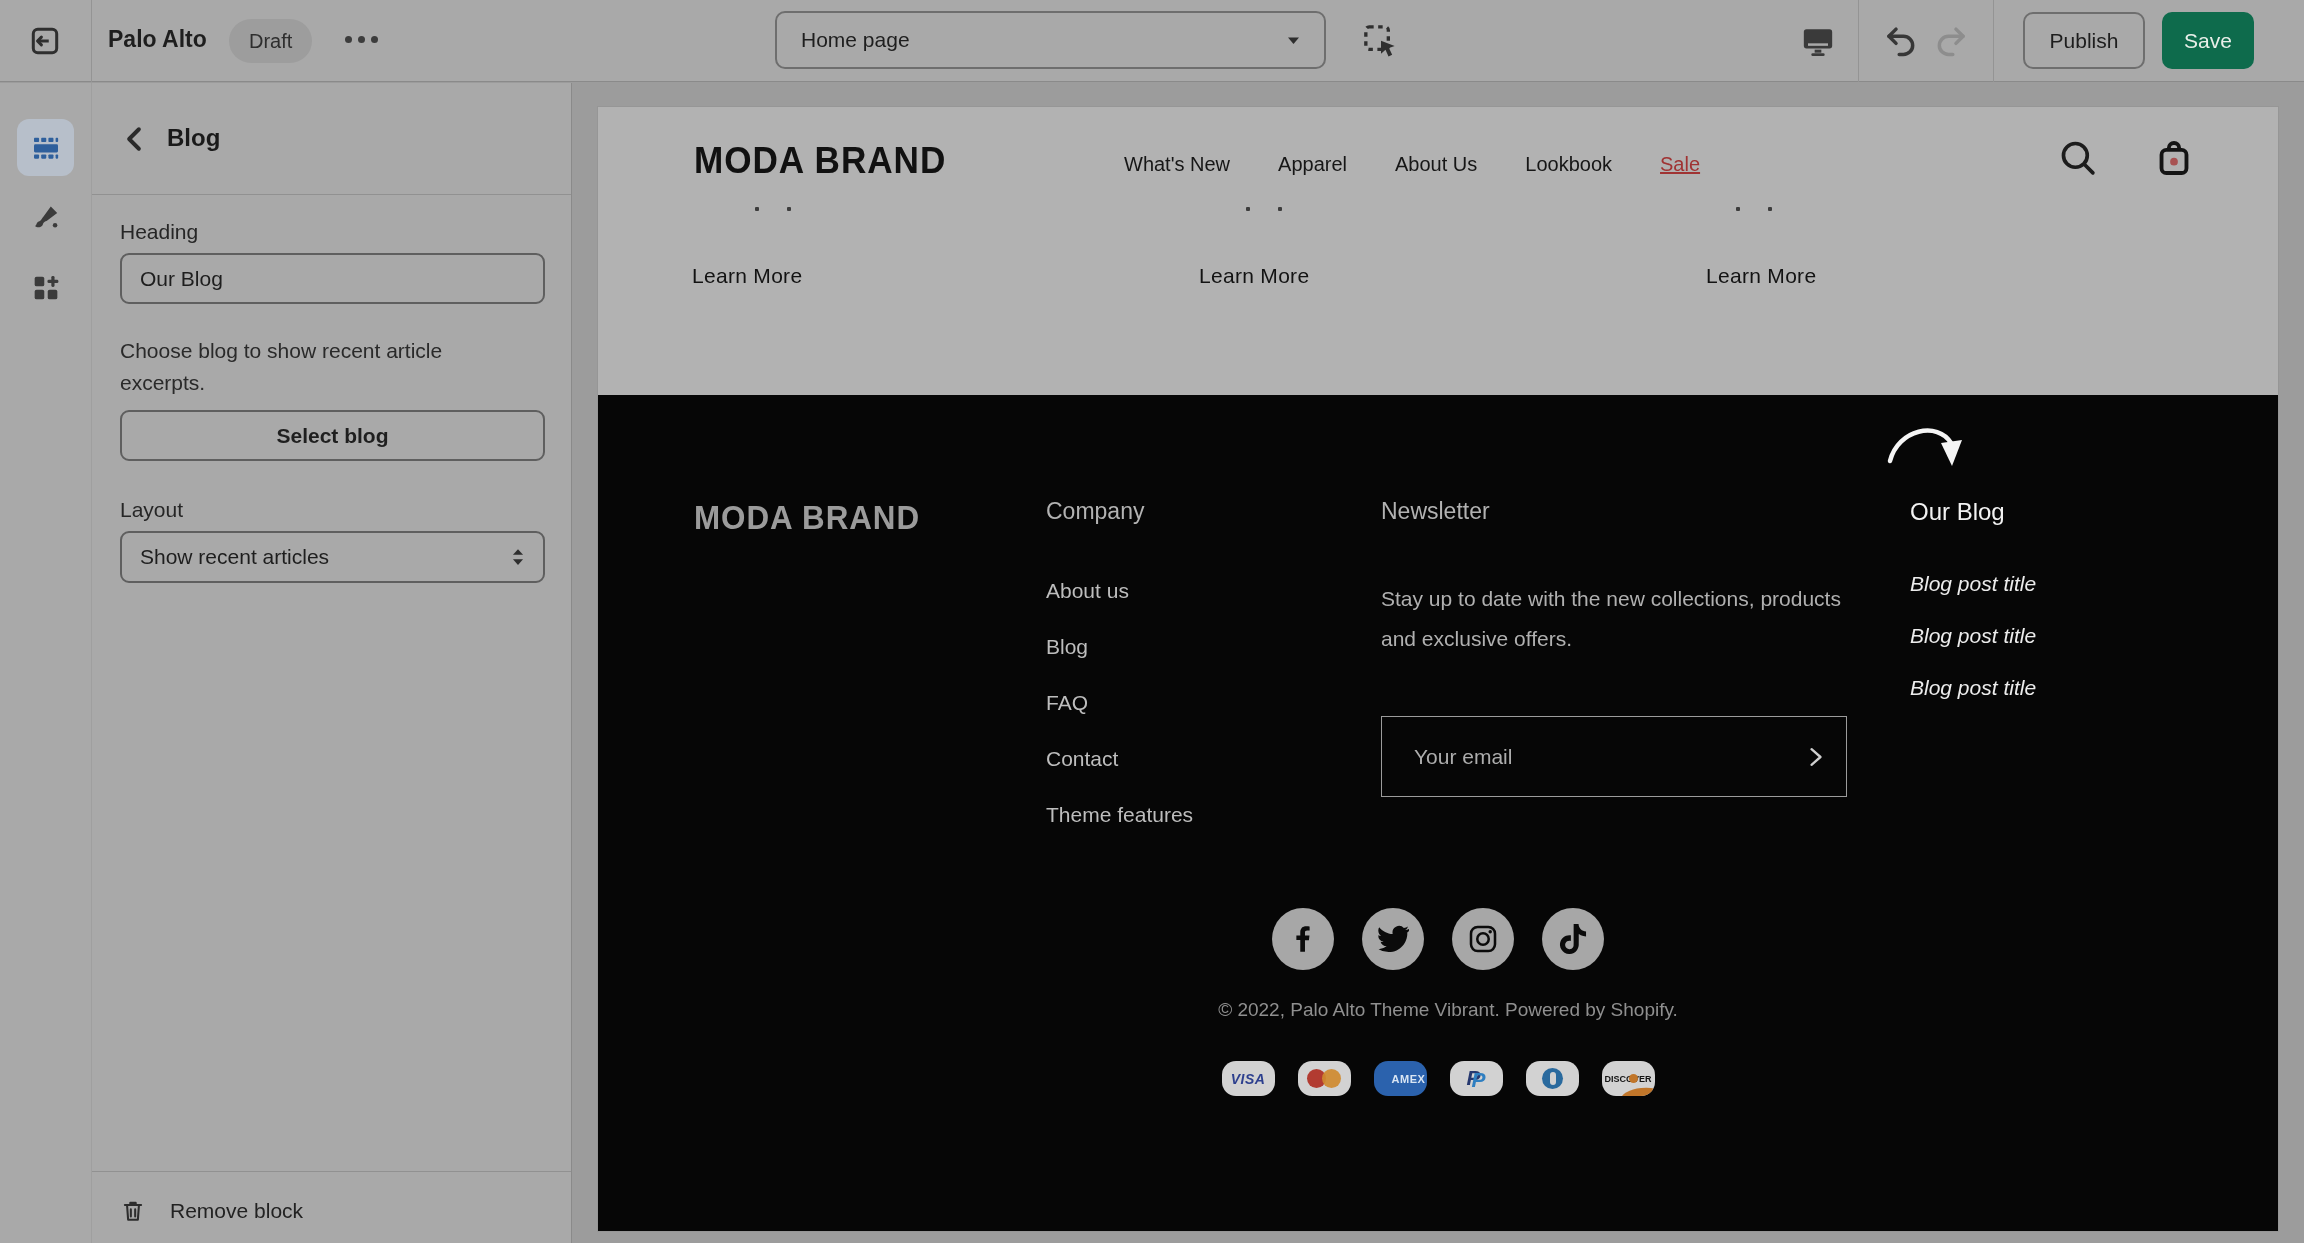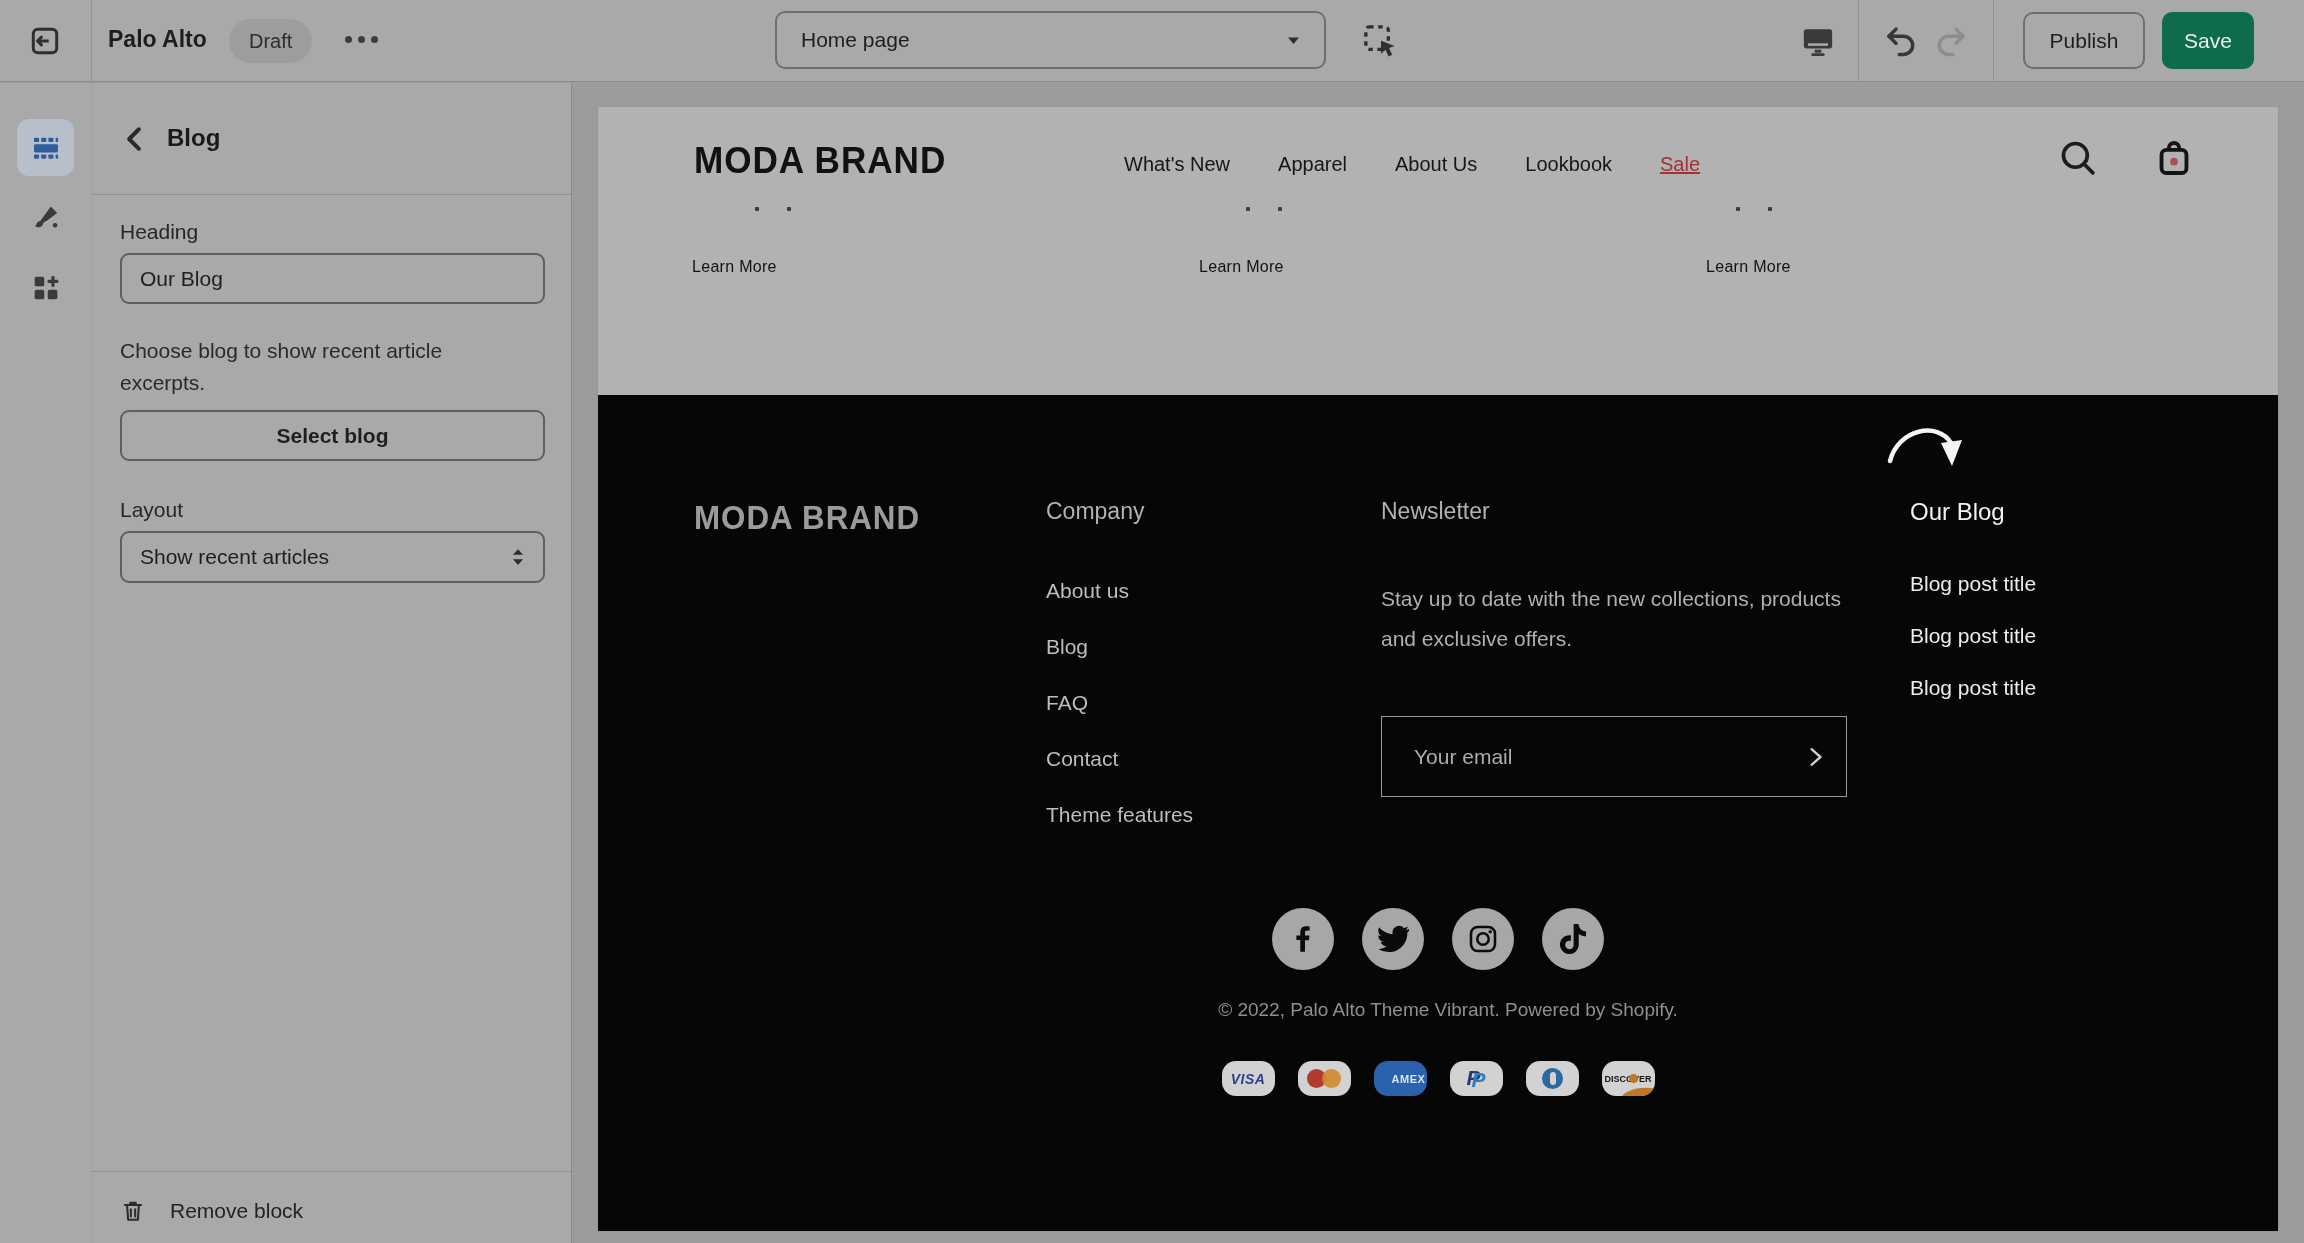--- a/index.html
+++ b/index.html
@@ -49,39 +49,39 @@
   .remove-row{position:absolute;left:28px;top:26px;display:flex;align-items:center;gap:24px;font-size:21px;color:#222;}
 
   
   .preview{position:absolute;left:598px;top:107px;width:1680px;height:1124px;background:var(--page);box-shadow:0 0 0 1px #969696;}
   .site-logo{position:absolute;left:96px;top:33px;font-size:37px;font-weight:bold;letter-spacing:1px;color:#111;transform:scaleX(.95);transform-origin:left;}
   .site-nav{position:absolute;left:526px;top:46px;display:flex;gap:48px;font-size:20px;color:#161616;}
   .nav-sale{color:#a03333;text-decoration:underline;}
   .hdr-ico{position:absolute;top:27px;width:48px;height:48px;display:flex;align-items:center;justify-content:center;}
   .ico-search{left:1456px;} .ico-bag{left:1552px;}
   .frag{position:absolute;top:100px;width:4px;height:4px;background:#3d3d3d;border-radius:1px;}
-  .learn{position:absolute;top:151px;font-size:16px;color:#131313;letter-spacing:.3px;}
+  .learn{position:absolute;top:157px;font-size:21px;color:#131313;letter-spacing:.3px;}
 
   
   .sfooter{position:absolute;left:0;top:288px;width:1680px;height:836px;background:var(--black);color:#b5b5b5;}
   .f-logo{position:absolute;left:96px;top:104px;font-size:33px;font-weight:bold;letter-spacing:1px;color:#9b9b9b;transform:scaleX(.95);transform-origin:left;}
   .f-col-h{font-size:23px;color:#b2b2b2;}
   .company{position:absolute;left:448px;top:103px;}
   .company ul{list-style:none;margin-top:54px;}
   .company li{font-size:21px;color:#bdbdbd;margin-bottom:32px;}
   .newsletter{position:absolute;left:783px;top:103px;width:466px;}
   .nl-text{margin-top:54px;font-size:21px;line-height:40px;color:#b0b0b0;}
   .nl-form{position:absolute;left:0;top:218px;width:466px;height:81px;border:1px solid #9b9b9b;display:flex;align-items:center;}
   .nl-input{flex:1;background:transparent;border:none;outline:none;padding:0 32px;font-size:21px;color:#c9c9c9;font-family:inherit;}
   .nl-input::placeholder{color:#adadad;}
   .nl-submit{width:60px;height:100%;display:flex;align-items:center;justify-content:center;background:transparent;border:none;}
   .blogcol{position:absolute;left:1312px;top:103px;}
   .blogcol .f-col-h{color:#f2f2f2;font-size:24px;}
   .blog-posts{list-style:none;margin-top:46px;}
-  .blog-posts li{font-size:21px;color:#ececec;margin-bottom:28px;}
+  .blog-posts li{font-size:21px;color:#ececec;margin-bottom:28px;font-style:italic;}
   .annot-arrow{position:absolute;left:1288px;top:26px;}
   .social-row{position:absolute;left:0;top:513px;width:1680px;display:flex;justify-content:center;gap:28px;}
   .soc{width:62px;height:62px;border-radius:50%;background:#a7a7a7;display:flex;align-items:center;justify-content:center;}
   .copyright{position:absolute;left:0;top:604px;width:1680px;text-align:center;font-size:19px;color:#8f8f8f;padding-left:20px;}
   .pay-row{position:absolute;left:0;top:666px;width:1680px;display:flex;justify-content:center;gap:23px;}
   .pay{width:53px;height:35px;border-radius:14px;background:#d2d2d2;display:flex;align-items:center;justify-content:center;position:relative;overflow:hidden;}
   .pay-visa span{font-size:14px;font-weight:bold;font-style:italic;color:#2c3f8e;letter-spacing:.5px;}
   .pay-amex{background:#2b62ad;}
   .pay-amex span{font-size:11px;font-weight:bold;color:#d9e5f3;letter-spacing:.5px;margin-left:17px;}
   .mc-c{position:absolute;top:8px;width:19px;height:19px;border-radius:50%;}

